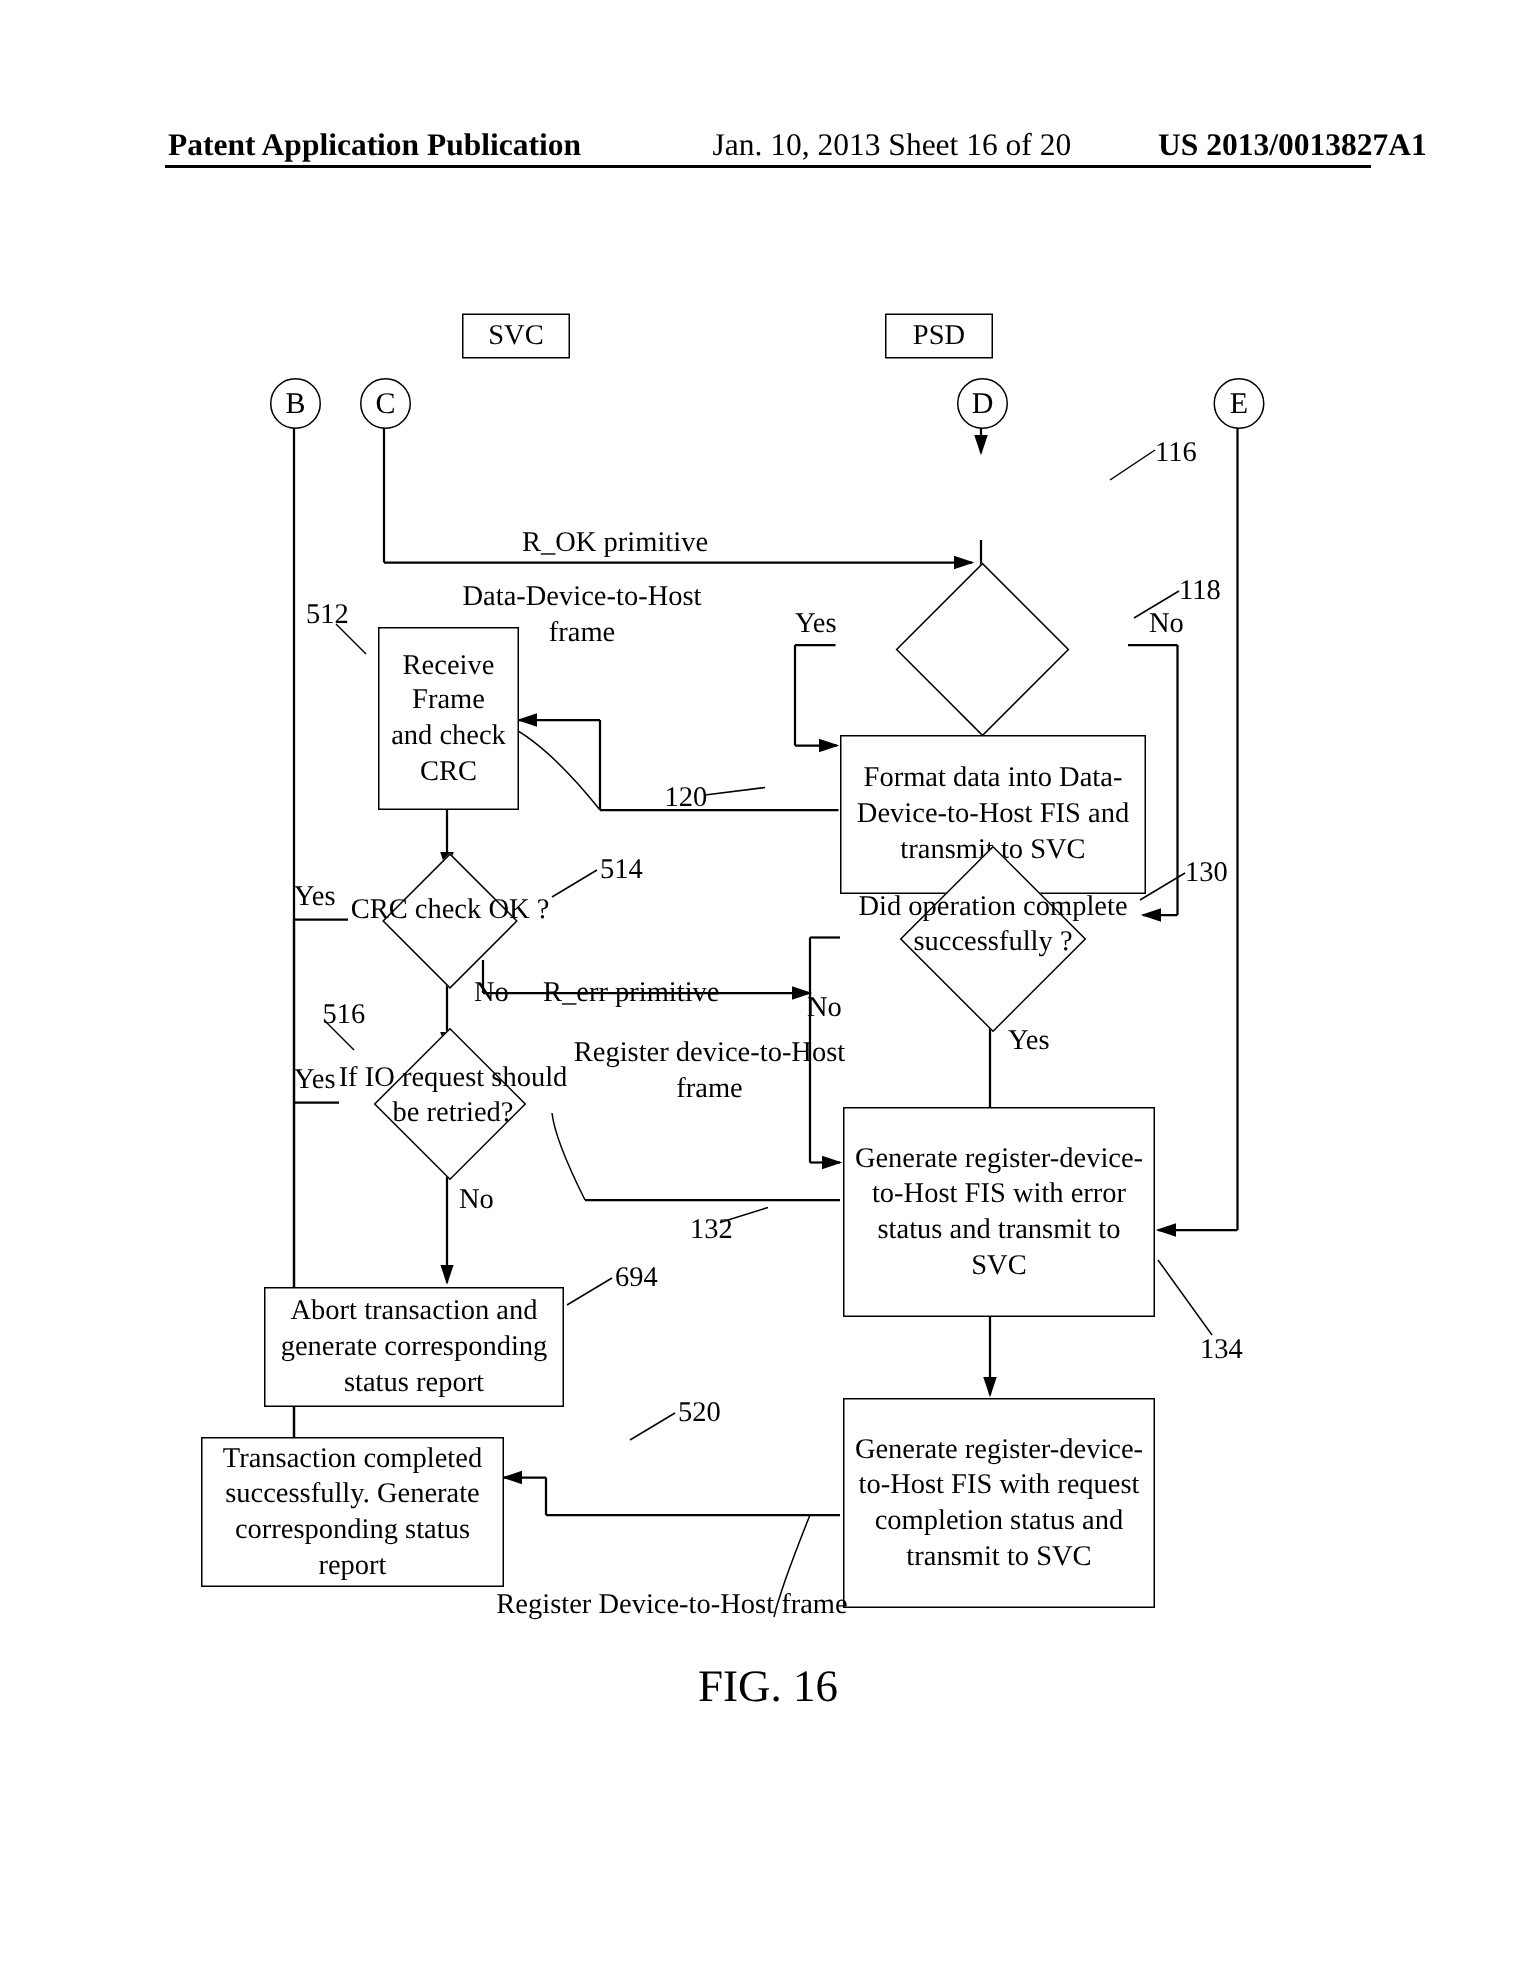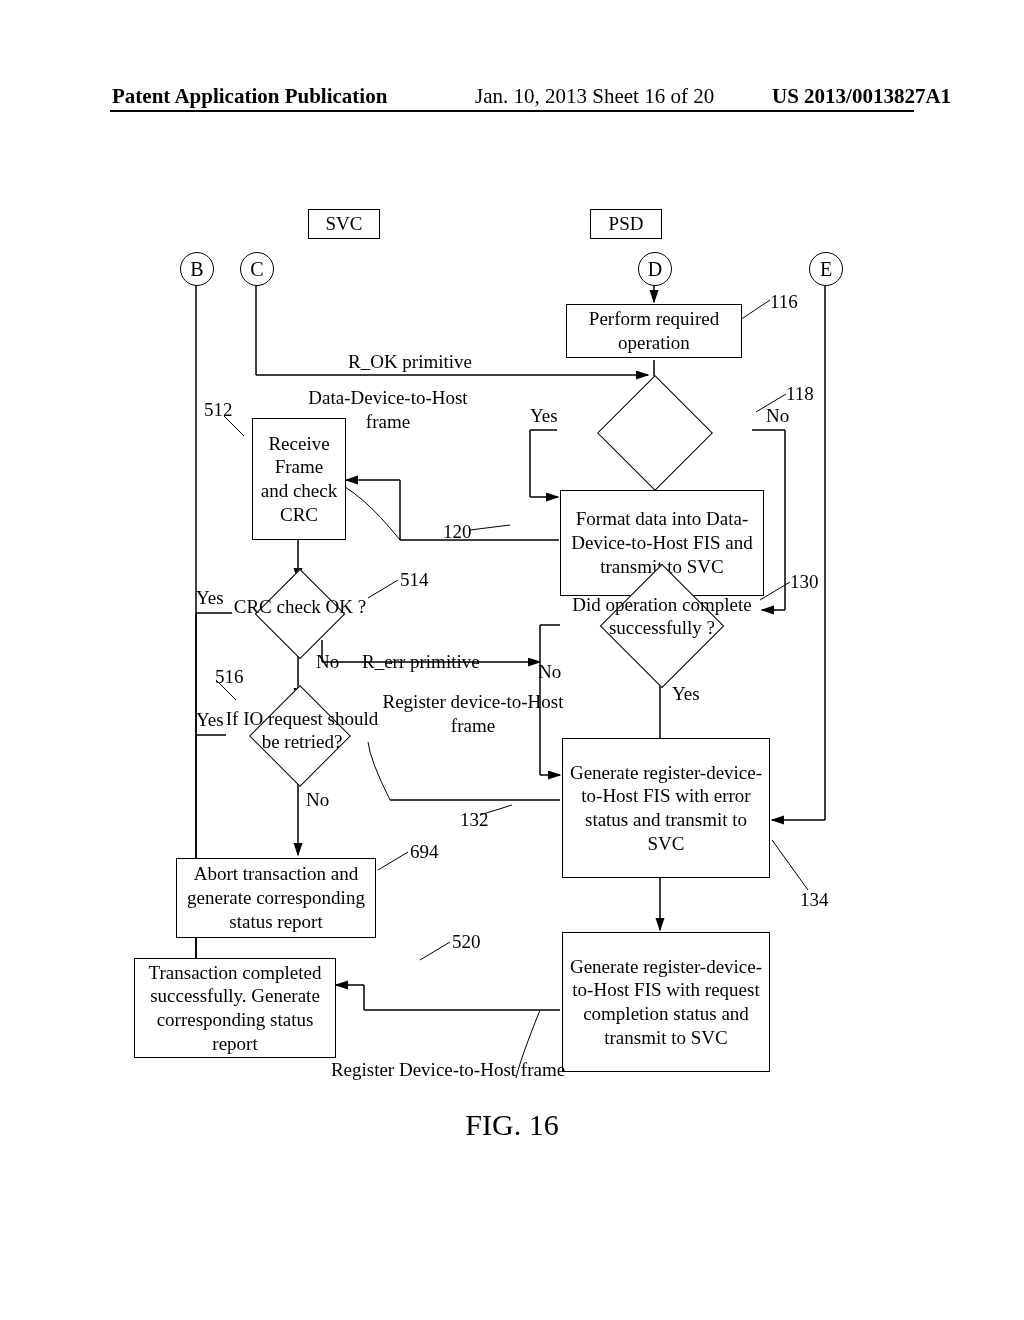--- a/index.html
+++ b/index.html
@@ -168,21 +168,20 @@
   </svg>
 
   <div class="el box lbl" style="left:308px; top:209px; width:72px; height:30px;">SVC</div>
   <div class="el box lbl" style="left:590px; top:209px; width:72px; height:30px;">PSD</div>
 
   <div class="el circ" style="left:180px; top:252px; width:32px; height:32px;">B</div>
   <div class="el circ" style="left:240px; top:252px; width:32px; height:32px;">C</div>
   <div class="el circ" style="left:638px; top:252px; width:32px; height:32px;">D</div>
   <div class="el circ" style="left:809px; top:252px; width:32px; height:32px;">E</div>
 
-  <div class="el box lbl" style="left:566px; top:304px; width:176px; height:54px;">Perform required operation</div>
   <div class="el lbl" style="left:770px; top:290px;">116</div>
 
   <div class="el diamond" style="left:614px; top:392px; width:80px; height:80px;"></div>
   <div class="el lbl" style="left:786px; top:382px;">118</div>
   <div class="el lbl" style="left:530px; top:404px;">Yes</div>
   <div class="el lbl" style="left:766px; top:404px;">No</div>
 
   <div class="el lbl" style="left:348px; top:350px;">R_OK primitive</div>
 
   <div class="el box lbl" style="left:560px; top:490px; width:204px; height:106px;">Format data into Data-Device-to-Host FIS and transmit to SVC</div>

